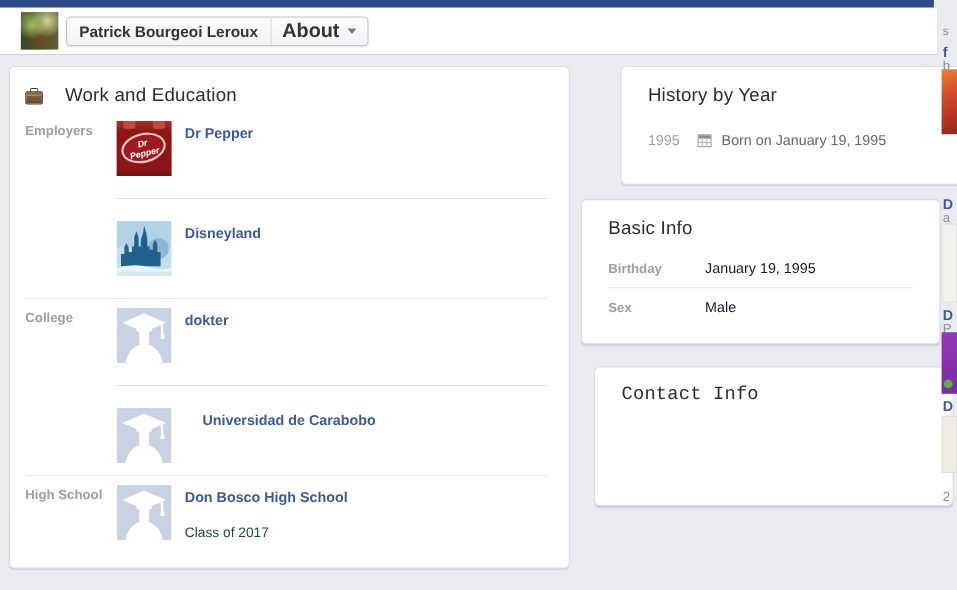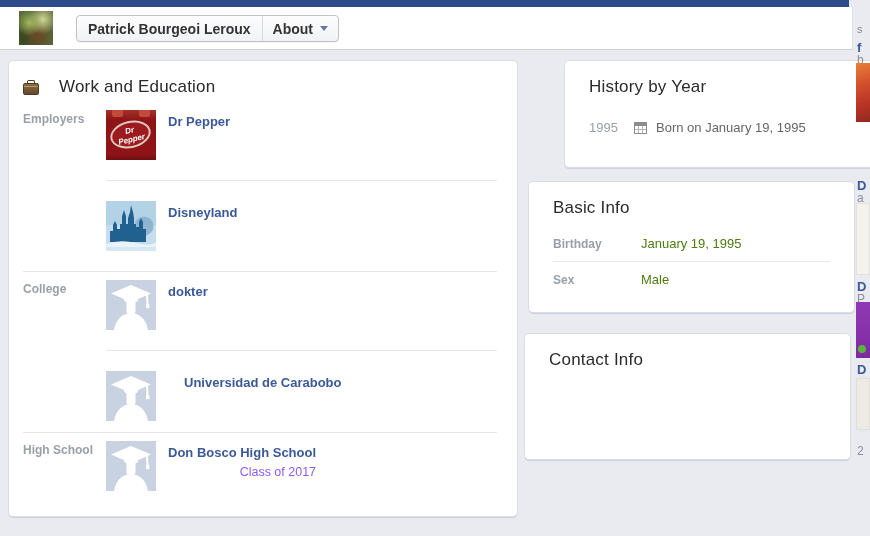--- a/index.html
+++ b/index.html
@@ -20,50 +20,50 @@
   .avatar {
     position:absolute; left:19px; top:4px; width:34px; height:34px;
     background:
       radial-gradient(circle at 30% 35%, #a3b95c 0%, rgba(163,185,92,0) 40%),
       radial-gradient(circle at 70% 25%, #d3d694 0%, rgba(211,214,148,0) 42%),
       radial-gradient(circle at 55% 72%, #6d4a26 0%, rgba(109,74,38,0) 58%),
       radial-gradient(circle at 20% 80%, #2e4520 0%, rgba(46,69,32,0) 60%),
       #55683a;
   }
   .plate {
-    position:absolute; left:76px; top:8px; height:27px; display:flex; align-items:stretch;
+    position:absolute; left:60px; top:8px; height:27px; display:flex; align-items:stretch;
     border:1px solid #bfc2c7; border-radius:4px;
     background:linear-gradient(#fdfdfe,#f1f2f4);
     box-shadow:0 1px 1px rgba(0,0,0,0.05);
   }
   .plate-name {
     padding:0 11px; display:flex; align-items:center;
     font-size:14px; font-weight:bold; color:#333; border-right:1px solid #d8dadd;
     white-space:nowrap;
   }
   .plate-about {
     padding:0 10px; display:flex; align-items:center; gap:7px;
-    font-size:14px; font-weight:bold; color:#333; white-space:nowrap;text-align:right;
+    font-size:18px; font-weight:bold; color:#333; white-space:nowrap;text-align:right;
   }
   .caret {
     width:0; height:0;
     border-left:4px solid transparent; border-right:4px solid transparent;
     border-top:5px solid #66799f;
   }
 
   
   .card {
     position:absolute; background:#fff;
     border:1px solid #d9dce2; border-radius:5px;
     box-shadow:0 2px 1px -1px rgba(70,90,130,0.18);
   }
   #card-we      { left:8px;   top:60px;  width:510px; height:457px; }
   #card-history { left:528px; top:60px;  width:327px; height:108px;margin-left:36px; }
   #card-basic   { left:528px; top:181px; width:327px; height:132px; }
-  #card-contact { left:524px; top:333px; width:327px; height:127px; }
+  #card-contact { left:540px; top:333px; width:327px; height:127px;font-family:Liberation Mono, monospace; }
 
   .card h2 {
     margin:0; padding:16px 24px 0; font-size:17px; font-weight:normal; color:#2b2b2b;
     letter-spacing:.2px;
   }
 
   
   .we-title {
     display:flex; align-items:center; gap:20px;
     padding:16px 0 0 14px; font-size:17px; color:#2b2b2b; letter-spacing:.2px;
@@ -87,21 +87,21 @@
   .we-label {
     position:absolute; left:0; top:2px; width:76px;
     font-size:12px; font-weight:bold; color:#9aa0a8; line-height:15px;
   }
   .we-group + .we-group .we-label { top:10px; }
   .we-row { display:flex; gap:12px; padding-bottom:20px; }
   .we-row + .we-row { border-top:1px solid #e5e6e8; padding-top:20px; }
   .we-row.tight { padding-bottom:11px;gap:28px; }
   .we-row-text  { padding-top:2px; }
   .we-row-title { font-size:13px; font-weight:bold; color:#3b5998; text-decoration:none; display:inline-block; cursor:pointer; }
-  .we-row-sub   { font-size:12.5px; color:#8b5cf6; margin-top:4px;text-align:right; }
+  .we-row-sub   { font-size:12.5px; color:#14532d; margin-top:16px; }
 
   .thumb { width:50px; height:50px; flex:none; position:relative; overflow:hidden; cursor:pointer; }
 
   
   .thumb-dp { background:linear-gradient(#a23328 0%, #8e1418 20%, #8e1418 88%, #6e0f12 100%); }
   .thumb-dp::before, .thumb-dp::after {
     content:""; position:absolute; top:0; width:11px; height:7px;
     background:#c14a38; border-radius:0 0 2px 2px;
   }
   .thumb-dp::before { left:6px; }
@@ -117,21 +117,21 @@
 
   
   .hy-row { display:flex; align-items:center; gap:9px; margin:14px 24px 0; padding-top:9px; }
   .hy-year { font-size:13px; font-weight:normal; color:#9aa0a8; width:36px; flex:none; }
   .hy-text { font-size:13px; color:#666; }
 
   .info-rows { margin:8px 24px 0; }
   .info-row  { display:flex; padding:10px 0; font-size:13px; align-items:flex-end; }
   .info-row + .info-row { border-top:1px solid #e9eaec; }
   .info-label { width:88px; flex:none; font-weight:bold; font-size:12px; color:#9aa0a8; padding-top:1px; }
-  .info-value { color:#4d7c0f; }
+  .info-value { color:#0f172a; }
   .info-value.link { color:#3b5998; cursor:pointer; }
 
   
   .edge { position:absolute; white-space:nowrap; overflow:hidden; width:14px; }
   .edge-txt-gray { color:#8a8f99; font-size:11px; }
   .edge-txt-blue { color:#3b5998; font-weight:bold; font-size:13px; }
   #ef-s  { left:857px; top:23px; }
   #ef-f  { left:857px; top:40px; }
   #ef-b  { left:857px; top:53px; font-size:12px; }
   #eimg-orange {

